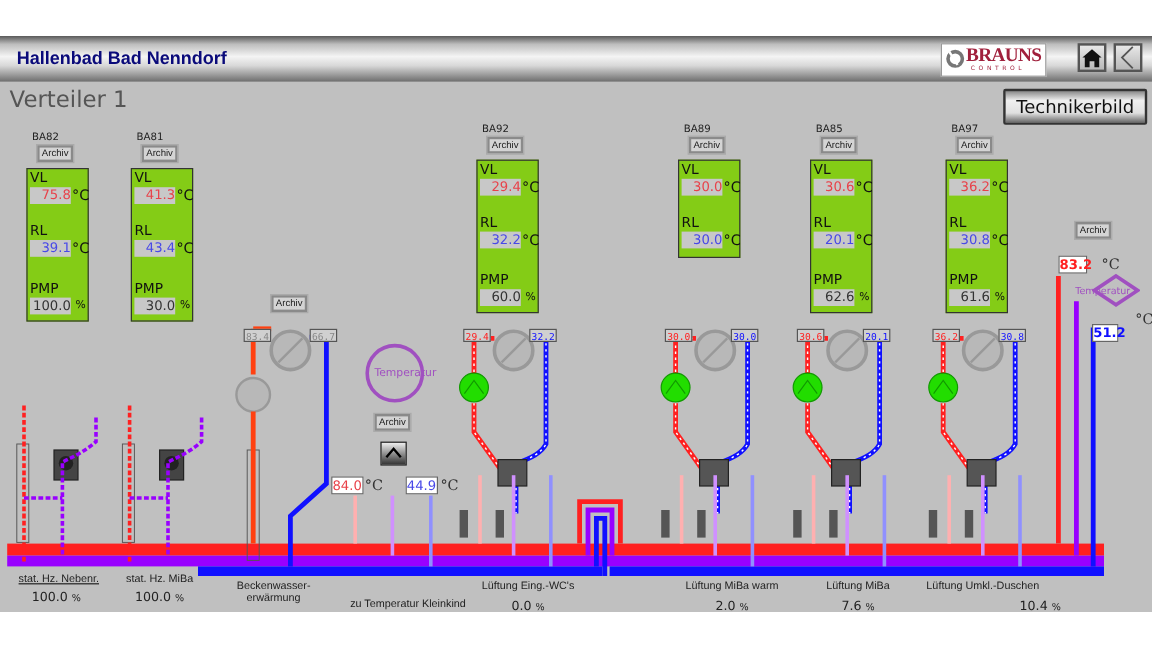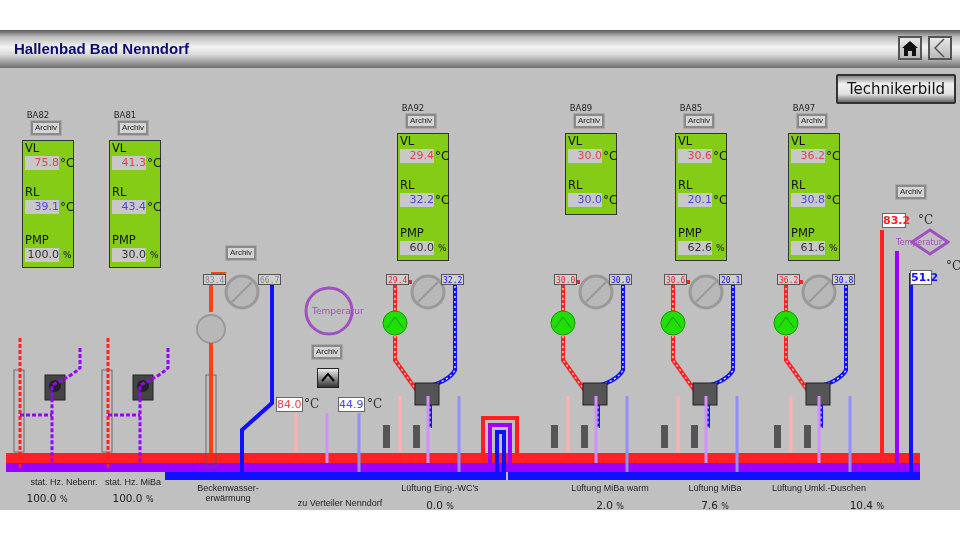--- a/index.html
+++ b/index.html
@@ -34,32 +34,41 @@
   .circuit-pct small{font-size:8px;}
   svg.pipes{position:absolute;left:0;top:0;}
 </style>
 </head>
 <body>
 
 <div class="screen">
 
   <div class="titlebar">
     <span class="app-title">Hallenbad Bad Nenndorf</span>
+    <div class="logo">
+      <svg class="lg-icon" viewBox="0 0 16 18">
+        <circle cx="8" cy="9" r="6" fill="none" stroke="#777" stroke-width="3"></circle>
+        <path d="M3 3 L10 14" stroke="#fff" stroke-width="2"></path>
+      </svg>
+      <span class="lg-word">BRAUNS</span>
+      <span class="lg-sub">CONTROL</span>
+    </div>
     <div class="nav-btn" style="left:898px;">
       <svg width="20" height="20" viewBox="0 0 20 20">
         <path d="M2 10 L10 3 L18 10 L16 10 L16 18 L12 18 L12 13 L8 13 L8 18 L4 18 L4 10 Z" fill="#111"></path>
       </svg>
     </div>
     <div class="nav-btn" style="left:928px;">
       <svg width="20" height="20" viewBox="0 0 20 20">
         <path d="M14 1 L5 10 L14 19" fill="none" stroke="#555" stroke-width="1.5"></path>
       </svg>
     </div>
   </div>
 
+  <div class="page-title">Verteiler 1</div>
   <div class="tech-btn">Technikerbild</div>
 
   <svg class="pipes" width="960" height="480">
 
     <rect x="6" y="423" width="914" height="10" fill="#ff2020"></rect>
     <rect x="6" y="433" width="914" height="9" fill="#9900ff"></rect>
     <rect x="165" y="442" width="337" height="8" fill="#1010ff"></rect>
     <rect x="508" y="442" width="412" height="8" fill="#1010ff"></rect>
 
     <path d="M483 423 V388 H517 V423" fill="none" stroke="#ff2020" stroke-width="4"></path>
@@ -278,27 +287,27 @@
   <div class="tbox" style="left:882px;top:183px;width:24px;color:#ff2020;font-weight:bold;">83.2</div>
   <span class="tunit" style="left:918px;top:183px;">°C</span>
   <svg style="position:absolute;left:910px;top:198px;" width="40" height="28" viewBox="0 0 40 28">
     <path d="M20 2 L38 14 L20 26 L2 14 Z" fill="none" stroke="#a050c0" stroke-width="3"></path>
   </svg>
   <div style="position:absolute;left:896px;top:208px;font-size:8px;color:#a050c0;font-family:'DejaVu Sans',sans-serif;">Temperatur</div>
   <div class="tbox" style="left:910px;top:240px;width:22px;color:#1010ff;font-weight:bold;">51.2</div>
   <span class="tunit" style="left:946px;top:229px;">°C</span>
 
   <div id="footer">
-      <div class="circuit-name" style="left:19px;top:447px;width:90px;white-space:pre-line;">stat. Hz. Nebenr.</div>
+      <div class="circuit-name" style="left:4px;top:447px;width:90px;white-space:pre-line;text-decoration:underline;">stat. Hz. Nebenr.</div>
       <div class="circuit-pct" style="left:2px;top:462px;width:90px;"><span>100.0</span> <small>%</small></div>
       <div class="circuit-name" style="left:90px;top:447px;width:86px;white-space:pre-line;">stat. Hz. MiBa</div>
       <div class="circuit-pct" style="left:90px;top:462px;width:86px;"><span>100.0</span> <small>%</small></div>
       <div class="circuit-name" style="left:185px;top:453px;width:86px;white-space:pre-line;">Beckenwasser-
 erwärmung</div>
-      <div class="circuit-name" style="left:270px;top:468px;width:140px;white-space:pre-line;">zu Verteiler Nenndorf</div>
+      <div class="circuit-name" style="left:270px;top:468px;width:140px;white-space:pre-line;">zu Temperatur Kleinkind</div>
       <div class="circuit-name" style="left:370px;top:453px;width:140px;white-space:pre-line;">Lüftung Eing.-WC's</div>
       <div class="circuit-pct" style="left:370px;top:469px;width:140px;"><span>0.0</span> <small>%</small></div>
       <div class="circuit-name" style="left:540px;top:453px;width:140px;white-space:pre-line;">Lüftung MiBa warm</div>
       <div class="circuit-pct" style="left:540px;top:469px;width:140px;"><span>2.0</span> <small>%</small></div>
       <div class="circuit-name" style="left:660px;top:453px;width:110px;white-space:pre-line;">Lüftung MiBa</div>
       <div class="circuit-pct" style="left:660px;top:469px;width:110px;"><span>7.6</span> <small>%</small></div>
       <div class="circuit-name" style="left:754px;top:453px;width:130px;white-space:pre-line;">Lüftung Umkl.-Duschen</div>
       <div class="circuit-pct" style="left:754px;top:469px;width:130px;text-align:right;"><span>10.4</span> <small>%</small></div>
     </div>
 </div>

